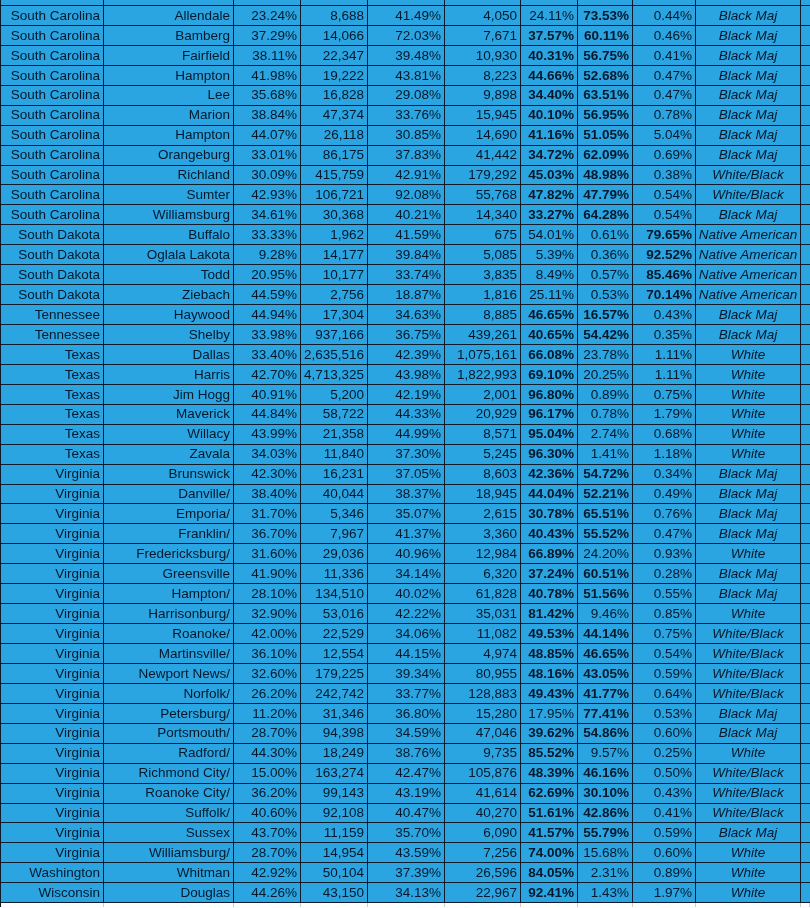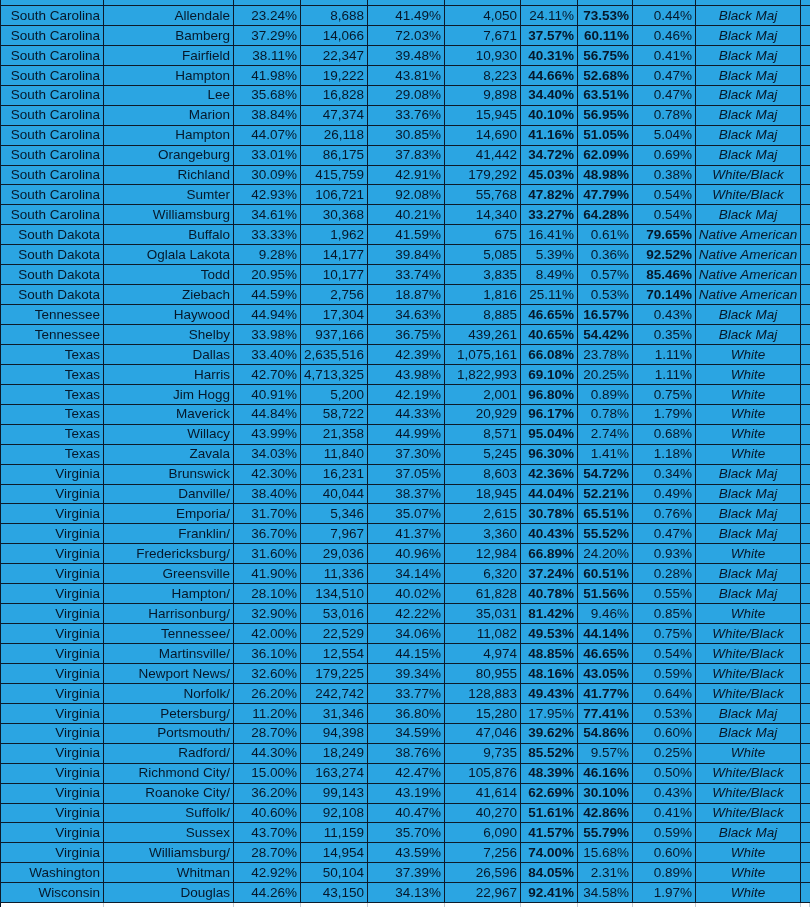--- a/index.html
+++ b/index.html
@@ -209,21 +209,21 @@
         <div class="cell center">Black Maj</div>
         <div class="cell lastcol"></div>
       </div>
       <div class="row">
         <div class="cell">South Dakota</div>
         <div class="cell">Buffalo</div>
         <div class="cell">33.33%</div>
         <div class="cell">1,962</div>
         <div class="cell">41.59%</div>
         <div class="cell">675</div>
-        <div class="cell">16.41%</div>
+        <div class="cell">54.01%</div>
         <div class="cell">0.61%</div>
         <div class="cell b">79.65%</div>
         <div class="cell center">Native American</div>
         <div class="cell lastcol"></div>
       </div>
       <div class="row">
         <div class="cell">South Dakota</div>
         <div class="cell">Oglala Lakota</div>
         <div class="cell">9.28%</div>
         <div class="cell">14,177</div>
@@ -464,21 +464,21 @@
         <div class="cell">42.22%</div>
         <div class="cell">35,031</div>
         <div class="cell b">81.42%</div>
         <div class="cell">9.46%</div>
         <div class="cell">0.85%</div>
         <div class="cell center">White</div>
         <div class="cell lastcol"></div>
       </div>
       <div class="row">
         <div class="cell">Virginia</div>
-        <div class="cell">Tennessee/</div>
+        <div class="cell">Roanoke/</div>
         <div class="cell">42.00%</div>
         <div class="cell">22,529</div>
         <div class="cell">34.06%</div>
         <div class="cell">11,082</div>
         <div class="cell b">49.53%</div>
         <div class="cell b">44.14%</div>
         <div class="cell">0.75%</div>
         <div class="cell center">White/Black</div>
         <div class="cell lastcol"></div>
       </div>
@@ -639,21 +639,21 @@
         <div class="cell lastcol"></div>
       </div>
       <div class="row">
         <div class="cell">Wisconsin</div>
         <div class="cell">Douglas</div>
         <div class="cell">44.26%</div>
         <div class="cell">43,150</div>
         <div class="cell">34.13%</div>
         <div class="cell">22,967</div>
         <div class="cell b">92.41%</div>
-        <div class="cell">34.58%</div>
+        <div class="cell">1.43%</div>
         <div class="cell">1.97%</div>
         <div class="cell center">White</div>
         <div class="cell lastcol"></div>
       </div>
       <div class="row bottomstrip">
         <div class="cell"></div>
         <div class="cell"></div>
         <div class="cell"></div>
         <div class="cell"></div>
         <div class="cell"></div>

